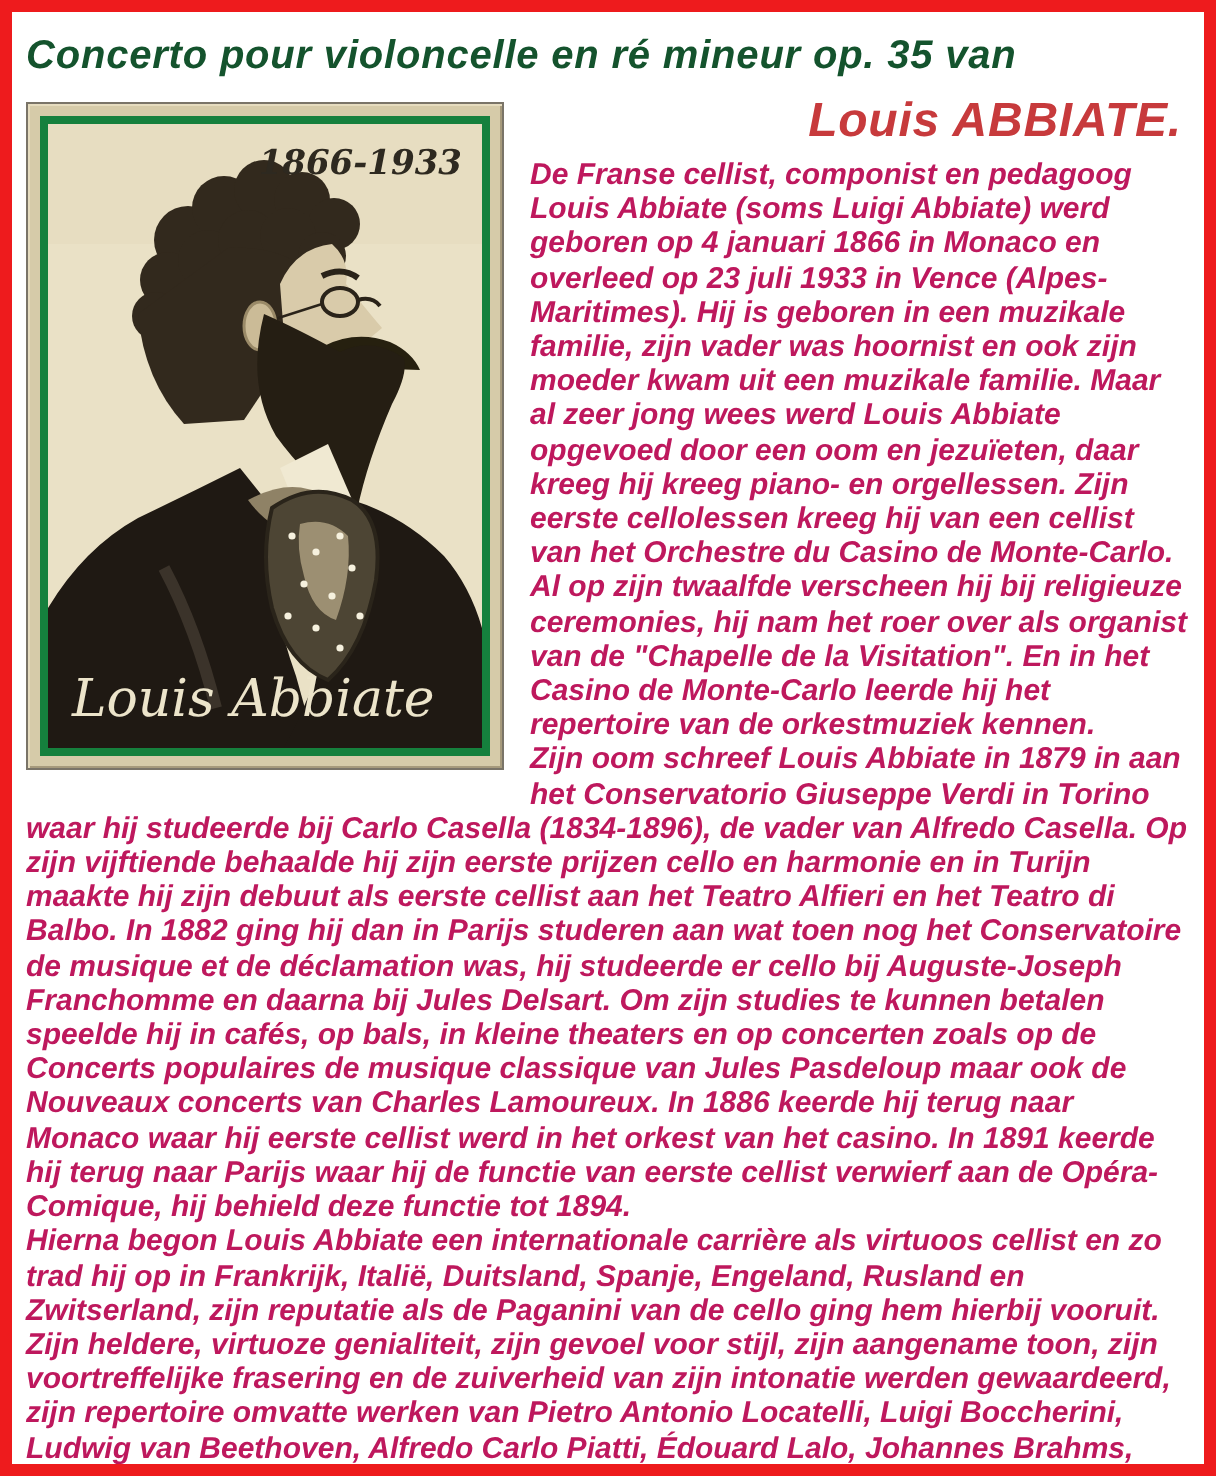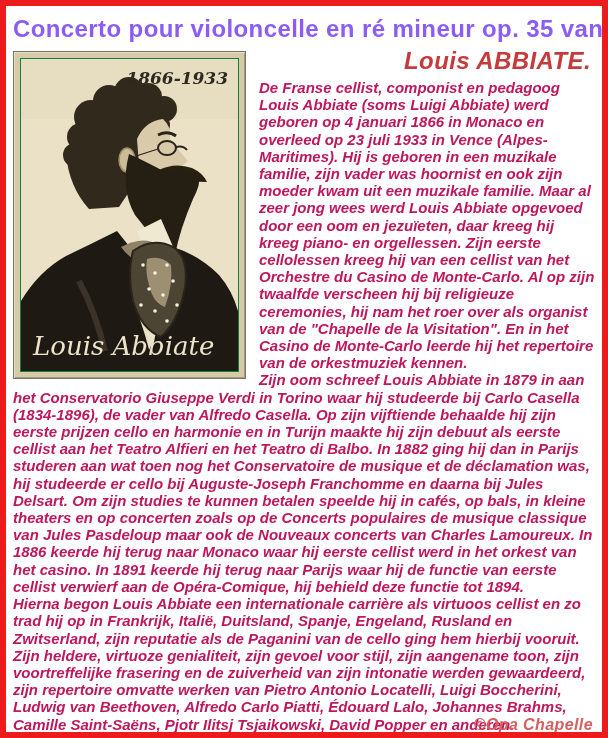--- a/index.html
+++ b/index.html
@@ -7,38 +7,38 @@
     box-sizing:border-box;
     width:608px; height:738px;
     border:6px solid #ee1b1d;
     outline:1px solid #e0dede;
     background:#ffffff;
     overflow:hidden;
     padding:0 7px;
     font-family:"Liberation Sans", sans-serif;
   }
   .title-line1 {
-    color:#8b5cf6; font-weight:bold; 
-    font-size:24px; line-height:33px; margin-top:6px;
+    color:#14532d; font-weight:bold; font-style:italic;
+    font-size:20px; line-height:33px; margin-top:6px;
     letter-spacing:0.4px; white-space:nowrap;
   }
   .title-line2 {
     color:#c73a3c; font-weight:bold; font-style:italic;
     font-size:24px; line-height:31px; text-align:right;
     padding-right:4px; margin-bottom:3px; letter-spacing:0.4px;
   }
   .photo-frame {
     float:left;
     margin:6px 13px 4px 0;
     border:1px solid #7a7468;
     background:#d6cba9;
     padding:6px;
     box-shadow: inset 1px 1px 0 #e6dcbf, inset -1px -1px 0 #a69a7c;
   }
-  .photo-inner { border:1px solid #15803d; font-size:0; line-height:0; }
+  .photo-inner { border:4px solid #15803d; font-size:0; line-height:0; }
   .body-par {
     margin:0; color:#be185d;
     font-weight:bold; font-style:italic;
     font-size:15px; line-height:17.2px;
   }
   .signature {
     text-align:right; margin-top:-17px; padding-right:2px;
     color:#d75f5f; font-weight:bold; font-style:italic;
     font-size:16px; letter-spacing:0.4px;
   }

